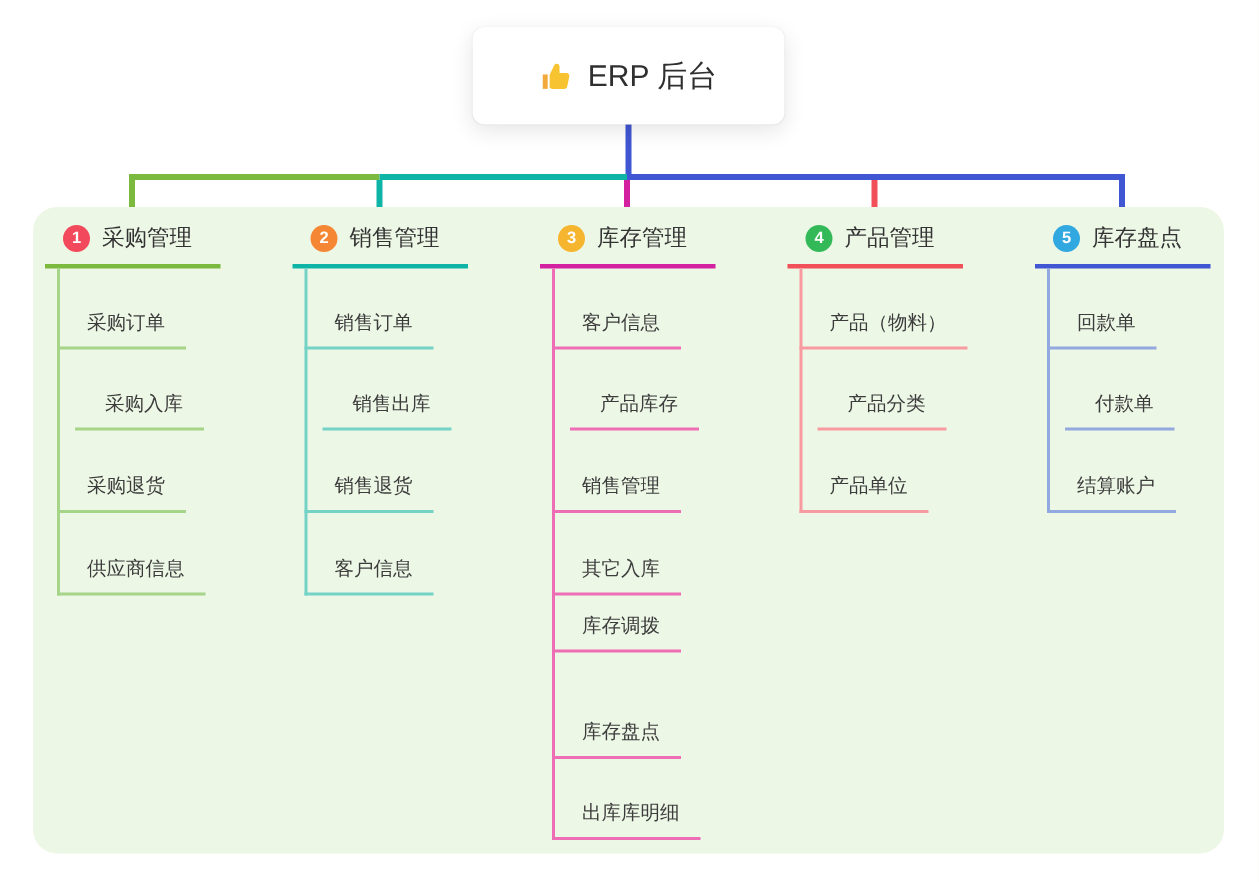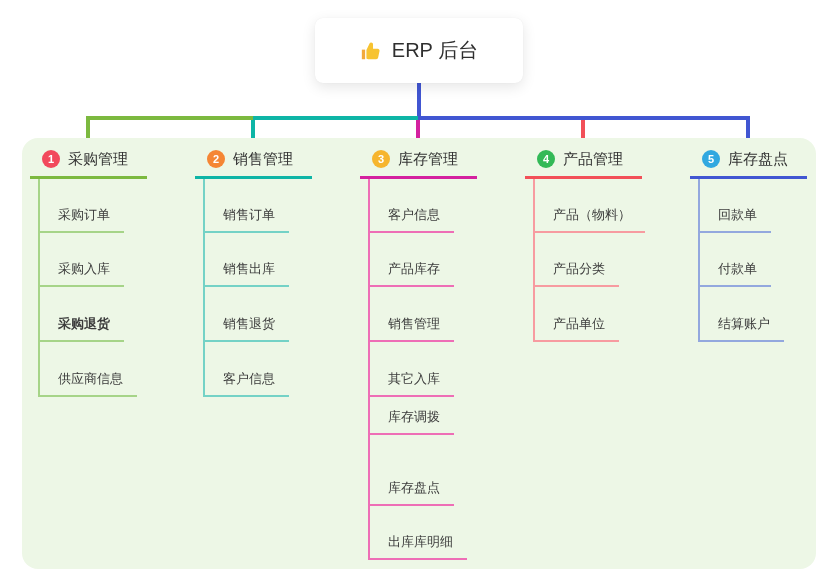--- a/index.html
+++ b/index.html
@@ -44,21 +44,21 @@
            text-align:center; }
 
   .spine { position:absolute; left:8px; top:31px; width:2px; }
   .col-0 .spine, .col-1 .spine { height:218px; }
   .col-2 .spine { height:381px; }
   .col-3 .spine, .col-4 .spine { height:163px; }
 
   .child { position:absolute; left:8px; padding:0 14px 7px 20px;
            border-bottom:2px solid; white-space:nowrap;
            font-size:13px; line-height:18px; color:#3c3c3c; }
-  .r0 { top:58px; }  .r1 { top:112px; } .r2 { top:167px; } .r3 { top:222px; }
+  .r0 { top:58px; }  .r1 { top:112px;margin-left:12px; } .r2 { top:167px; } .r3 { top:222px; }
   .r4 { top:260px; } .r5 { top:331px; } .r6 { top:385px; }
 </style>
 </head>
 <body>
 
 <div id="stage">
 
   <div class="line root-drop" style="background: rgb(65, 86, 210);"></div>
   <div class="line bus-seg1" style="background: rgb(124, 185, 63);"></div>
   <div class="line bus-seg2" style="background: rgb(14, 181, 166);"></div>
@@ -80,21 +80,21 @@
   </div>
 
   <div class="col col-0">
     <div class="hdr" style="border-bottom-color: rgb(124, 185, 63);">
       <span class="badge" style="background: rgb(242, 73, 92);">1</span>
       <span>采购管理</span>
     </div>
     <div class="spine" style="background: rgb(166, 212, 136);"></div>
     <div class="child r0" style="border-bottom-color: rgb(166, 212, 136);">采购订单</div>
     <div class="child r1" style="border-bottom-color: rgb(166, 212, 136);">采购入库</div>
-    <div class="child r2" style="border-bottom-color: rgb(166, 212, 136); font-weight: bold;">采购退货</div>
+    <div class="child r2" style="border-bottom-color: rgb(166, 212, 136);">采购退货</div>
     <div class="child r3" style="border-bottom-color: rgb(166, 212, 136);">供应商信息</div>
   </div>
 
   <div class="col col-1">
     <div class="hdr" style="border-bottom-color: rgb(14, 181, 166);">
       <span class="badge" style="background: rgb(245, 134, 52);">2</span>
       <span>销售管理</span>
     </div>
     <div class="spine" style="background: rgb(116, 210, 198);"></div>
     <div class="child r0" style="border-bottom-color: rgb(116, 210, 198);">销售订单</div>

